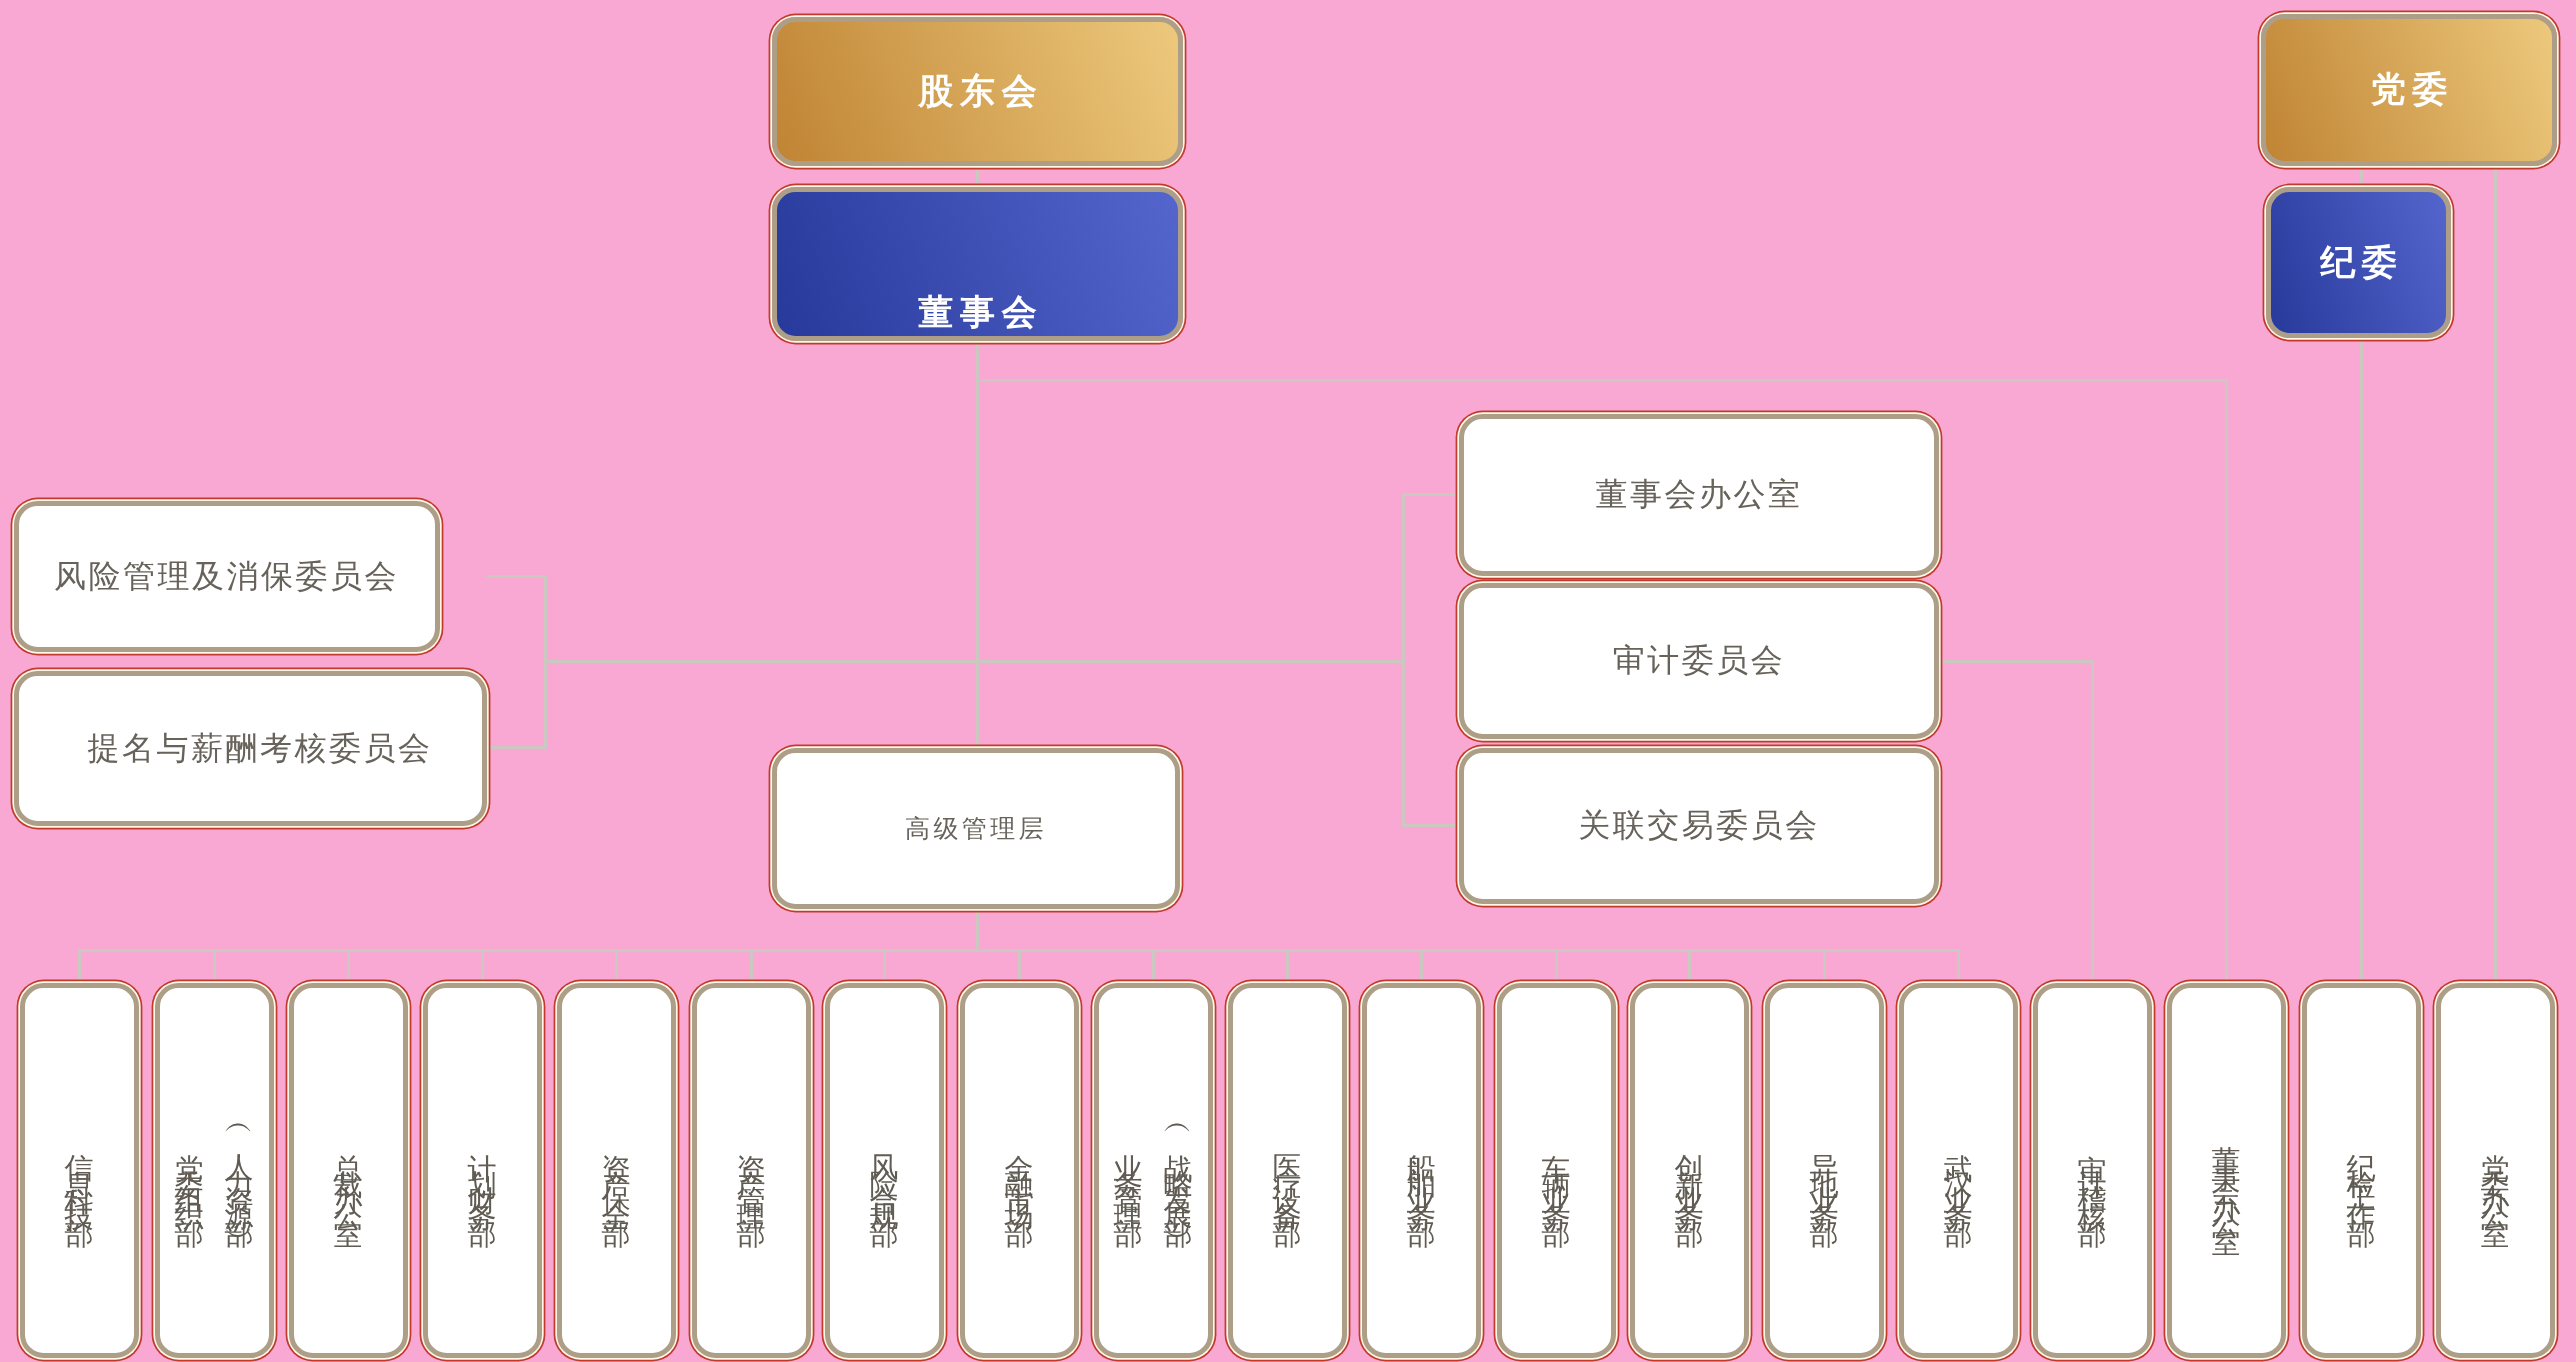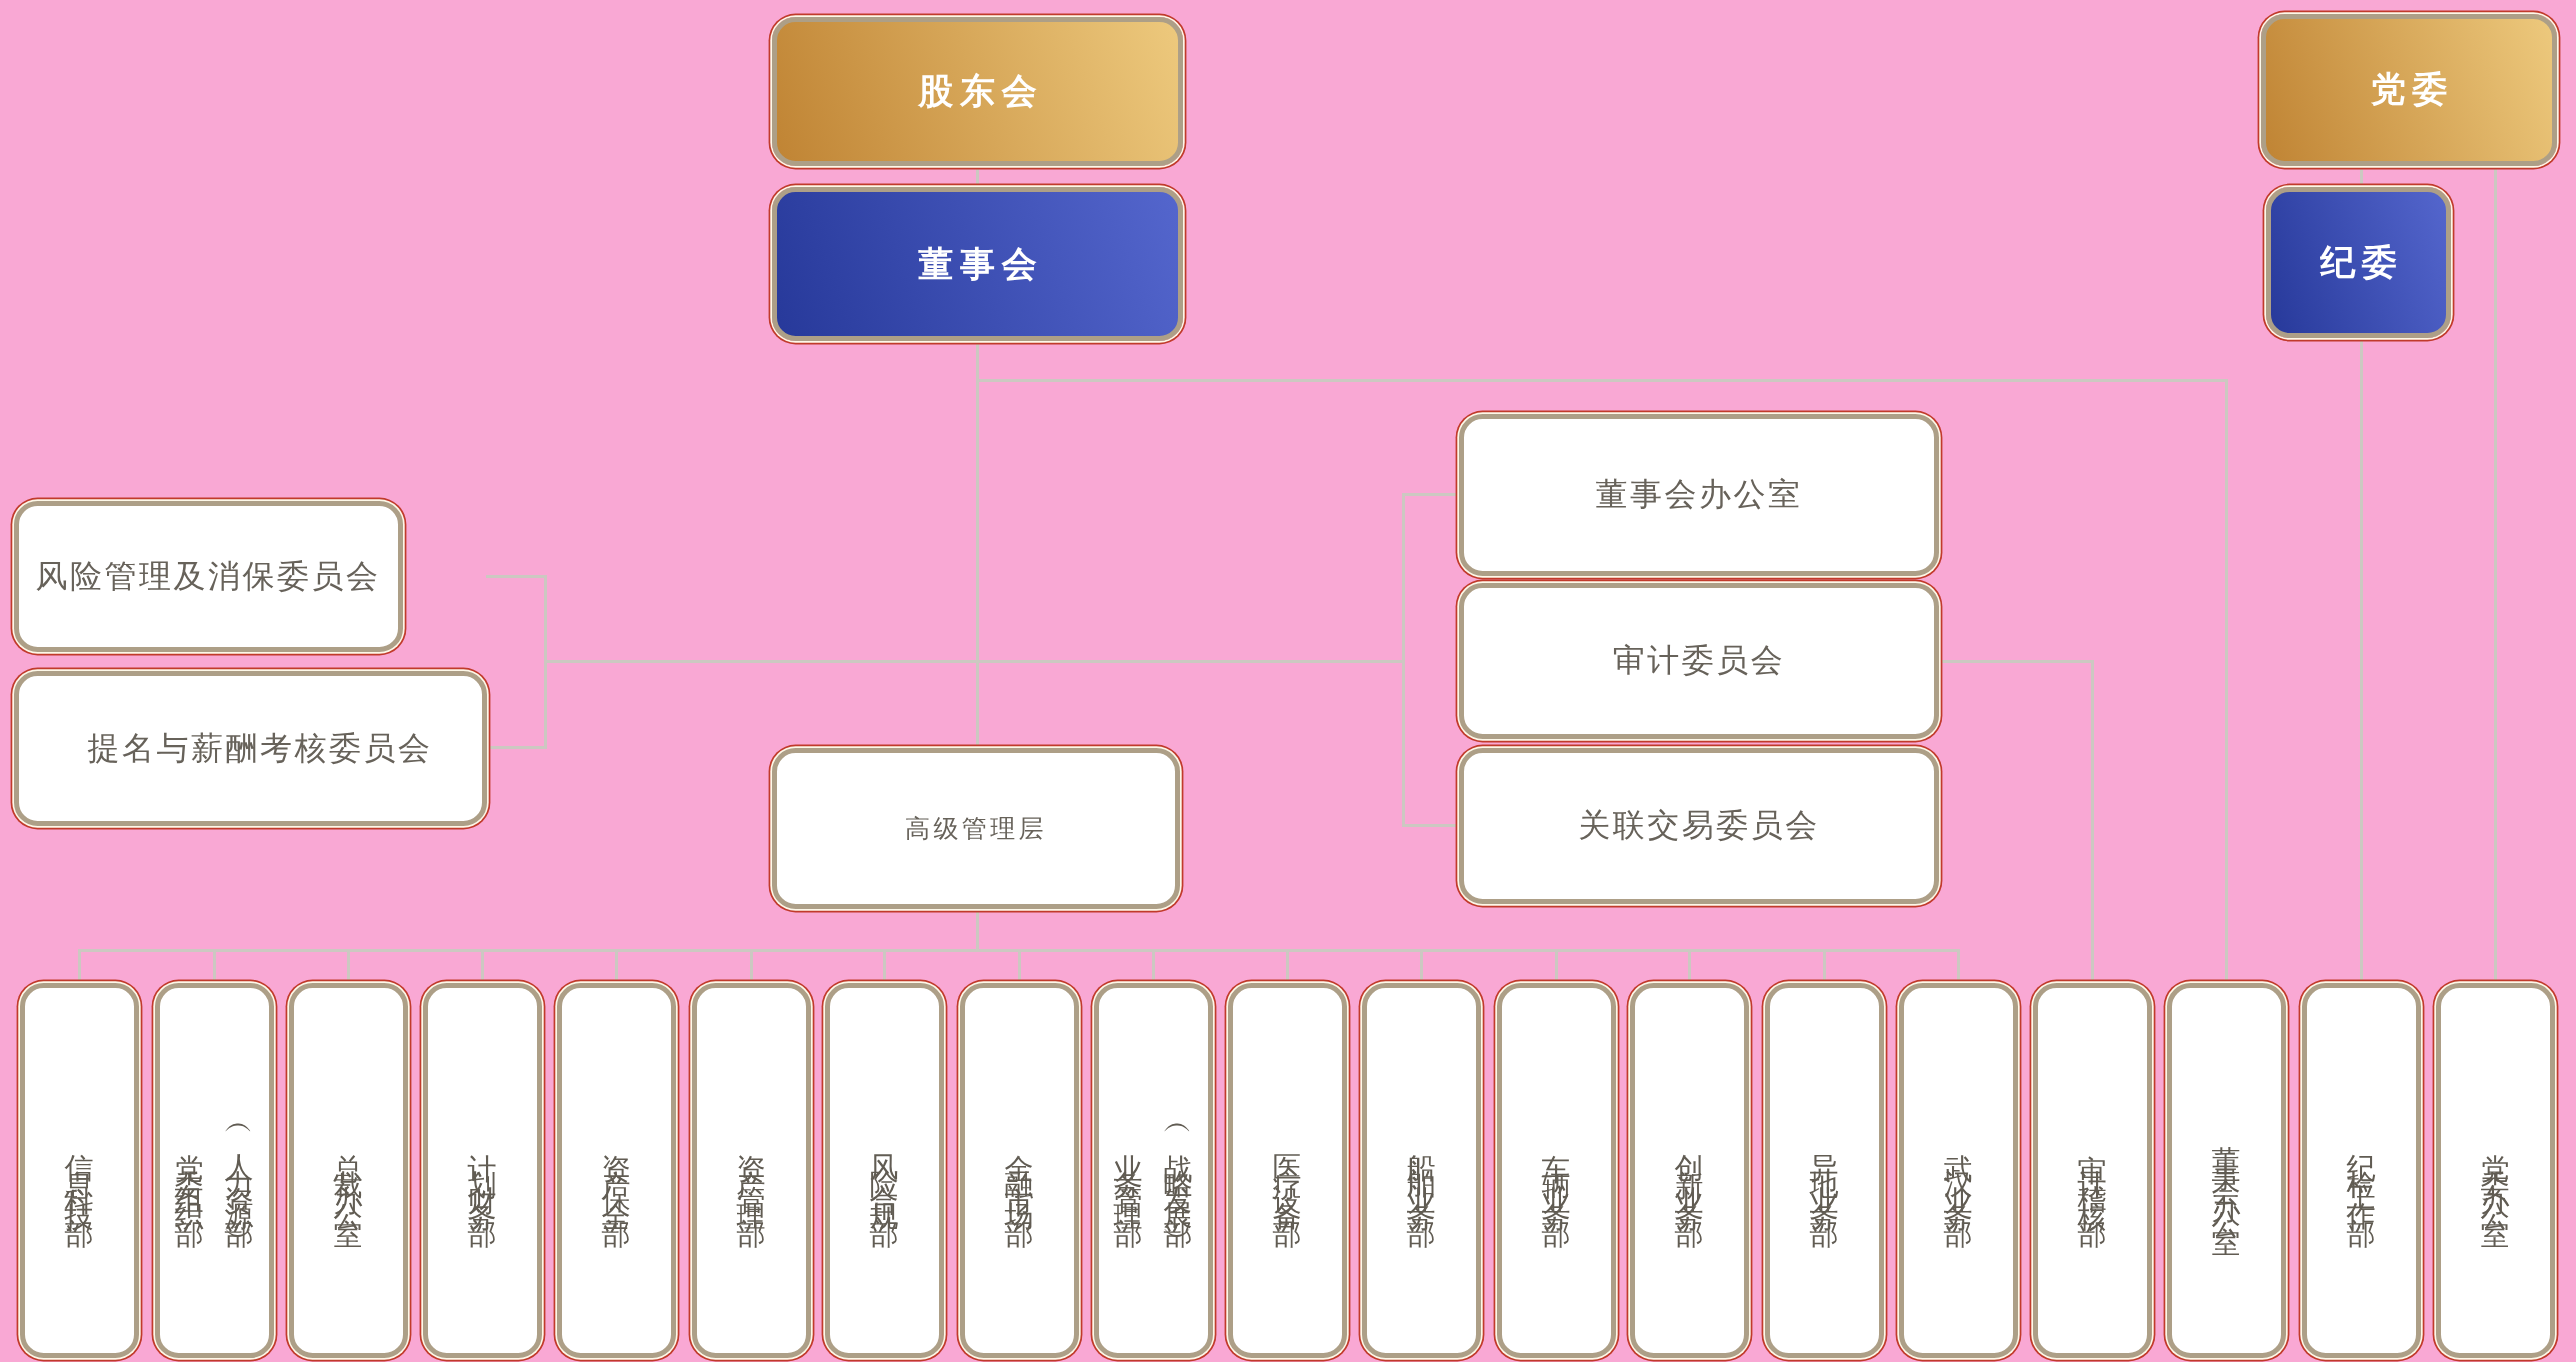--- a/index.html
+++ b/index.html
@@ -89,33 +89,33 @@
 
   <div class="ln" style="left:2360px;top:166px;width:2.5px;height:22px;"></div>
   <div class="ln" style="left:2360px;top:337px;width:2.5px;height:645px;"></div>
 
   <div class="ln" style="left:2494px;top:166px;width:2.5px;height:817px;"></div>
 
   <div class="node gold" style="left:772px;top:17px;width:411px;height:149px;">
     <span class="hdr-label">股东会</span>
   </div>
 
-  <div class="node blue" style="left:772px;top:187px;width:411px;height:154px;">
+  <div class="node blue" style="left:772px;top:187px;width:411px;height:154px;align-items:flex-end;">
     <span class="hdr-label">董事会</span>
   </div>
 
   <div class="node gold" style="left:2261px;top:13.5px;width:296px;height:152px;">
     <span class="hdr-label">党委</span>
   </div>
 
   <div class="node blue" style="left:2266px;top:187px;width:185px;height:151px;">
     <span class="hdr-label">纪委</span>
   </div>
 
-  <div class="node white" style="left:13.5px;top:501px;width:389px;height:151px;">
+  <div class="node white" style="left:13.5px;top:501px;width:426px;height:151px;">
     <span class="cmt-label">风险管理及消保委员会</span>
   </div>
   <div class="node white" style="left:13.5px;top:671px;width:473px;height:155px;padding-left:20px;">
     <span class="cmt-label">提名与薪酬考核委员会</span>
   </div>
 
   <div class="node white" style="left:1459px;top:414px;width:480px;height:162px;">
     <span class="cmt-label">董事会办公室</span>
   </div>
   <div class="node white" style="left:1459px;top:583px;width:480px;height:156px;">

